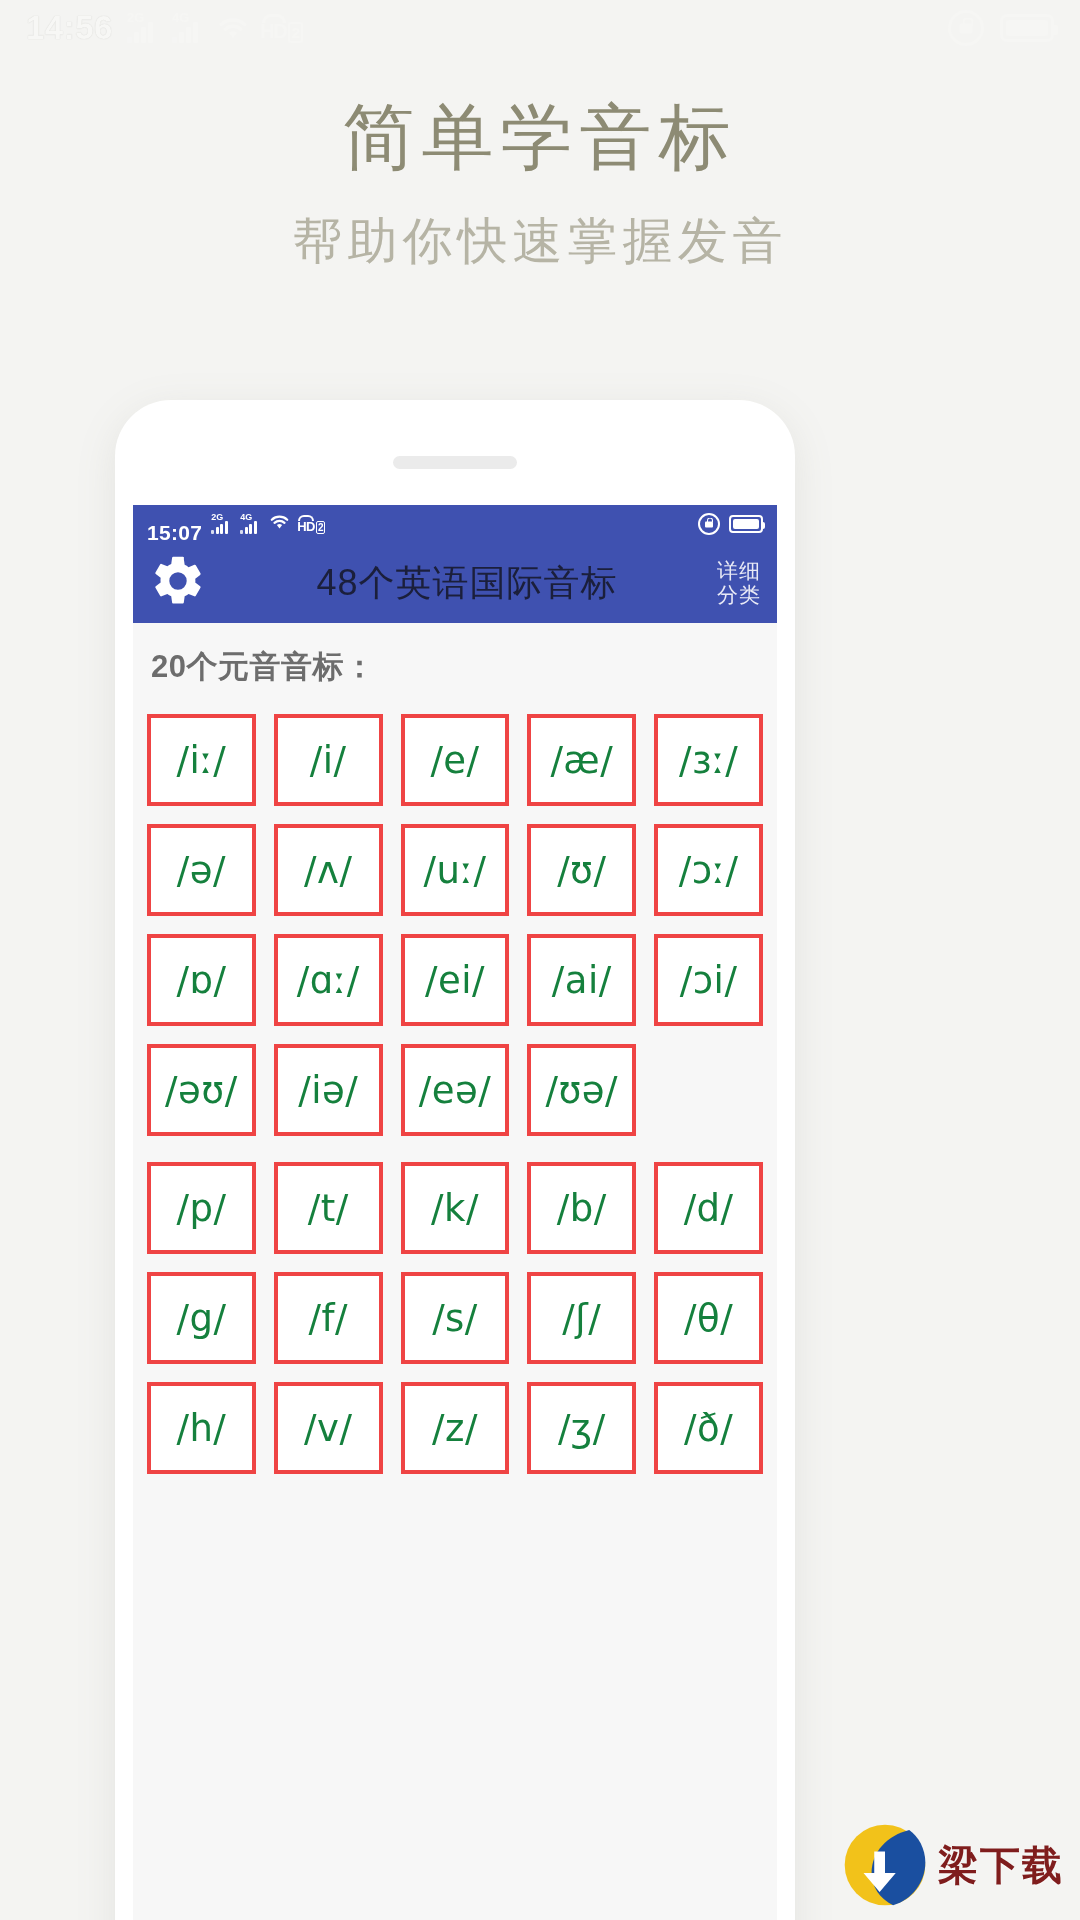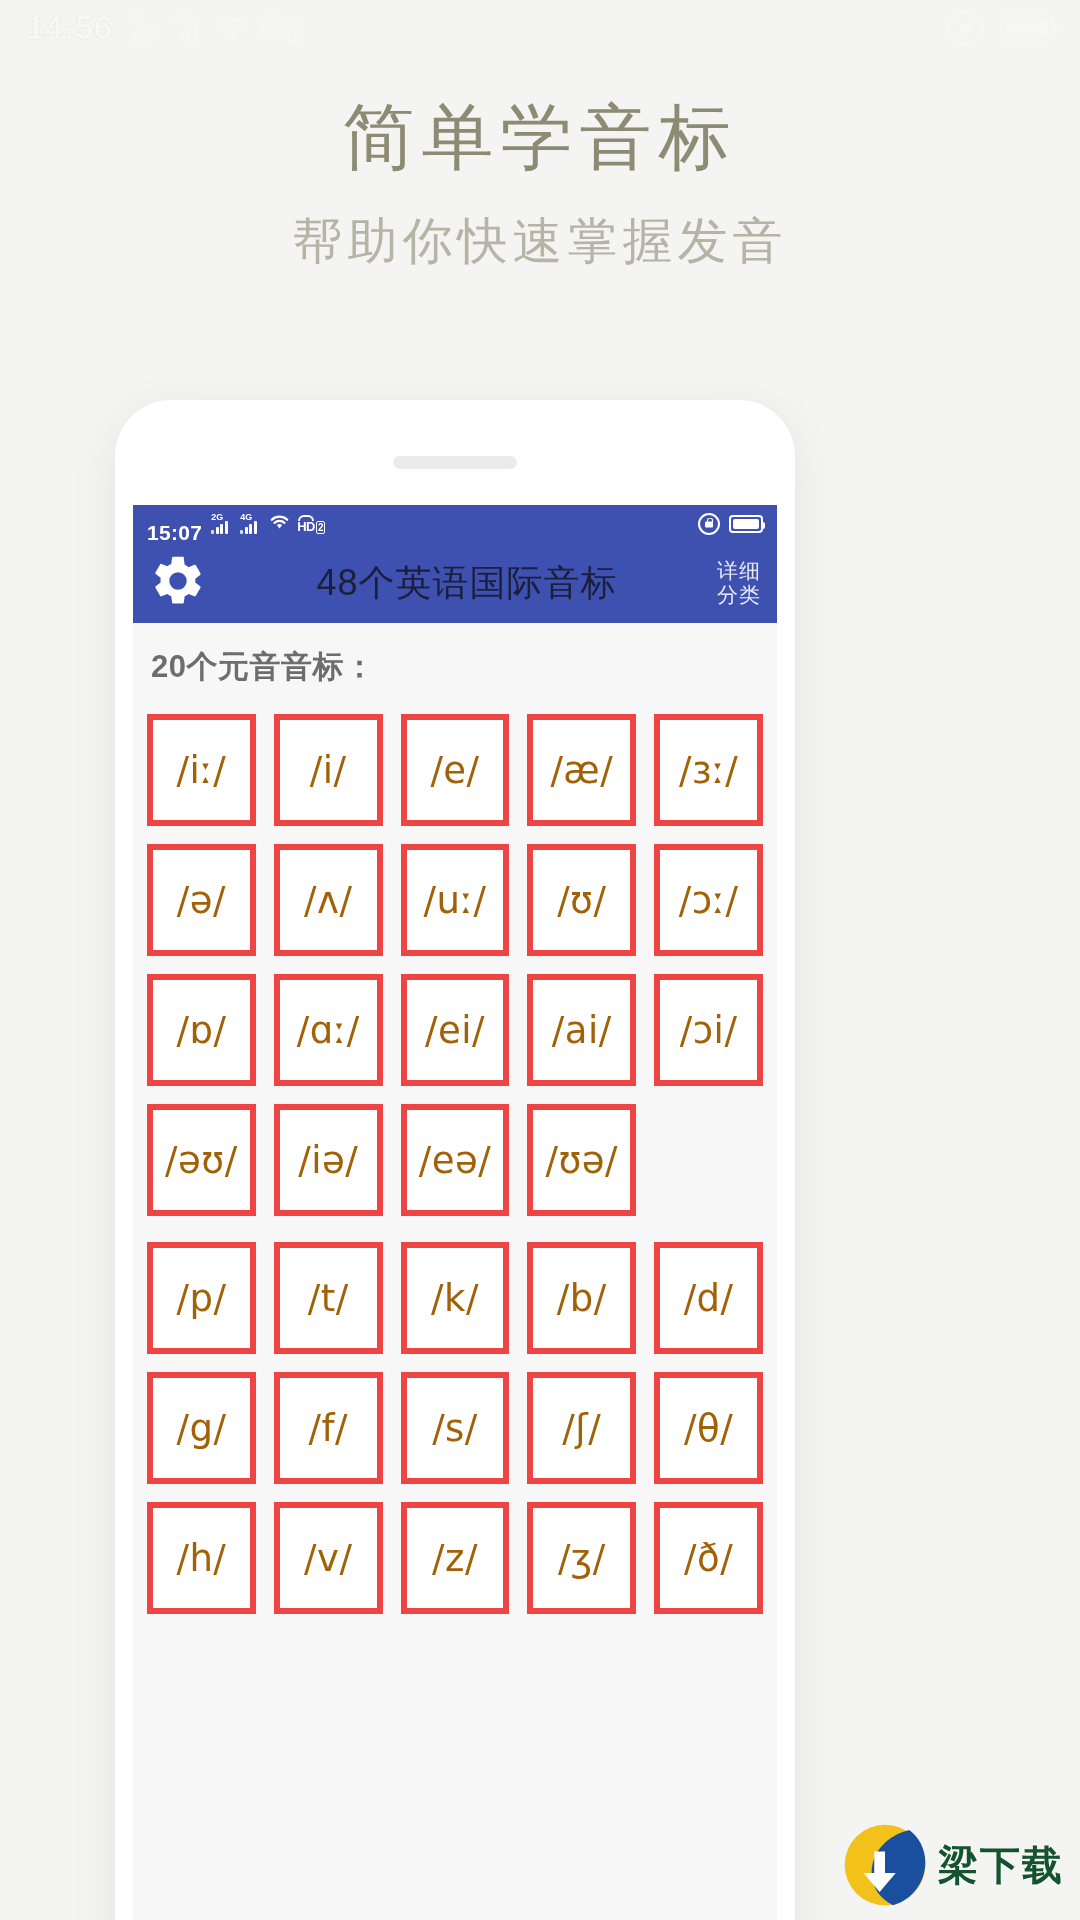--- a/index.html
+++ b/index.html
@@ -123,33 +123,33 @@
   #content{ padding:0 14px; background:#f7f7f7; height:1337px; }
   .sec-head{
     font-size:31px; font-weight:bold; color:#6d6d6d;
     padding:23px 4px 0 4px; letter-spacing:.5px;
   }
   .grid{
     display:grid; grid-template-columns:repeat(5,1fr);
     gap:18px; margin-top:26px;
   }
   .cell{
-    height:112px; background:#ffffff; border:6px solid #ef4444;
+    height:92px; background:#ffffff; border:4px solid #ef4444;
     display:flex; align-items:center; justify-content:center;
-    font-size:37px; color:#a16207; letter-spacing:.5px;
+    font-size:37px; color:#15803d; letter-spacing:.5px;
     font-family:"DejaVu Sans",sans-serif;
   }
 
   
   #watermark{
     position:absolute; right:16px; bottom:12px;
     display:flex; align-items:center; gap:10px;
   }
   #wm-logo{ width:86px; height:86px; }
-  #wm-text{ font-size:40px; color:#14532d; font-weight:bold; letter-spacing:2px;
+  #wm-text{ font-size:40px; color:#7f1d1d; font-weight:bold; letter-spacing:2px;
     text-shadow:0 1px 2px rgba(255,255,255,.7); }
 </style>
 </head>
 <body>
 
 <div id="os-status-bar">
   <span class="time">14:56</span>
   <span class="os-left-icons">
     <span class="sig os-ic">
       <span class="g">2G</span>

